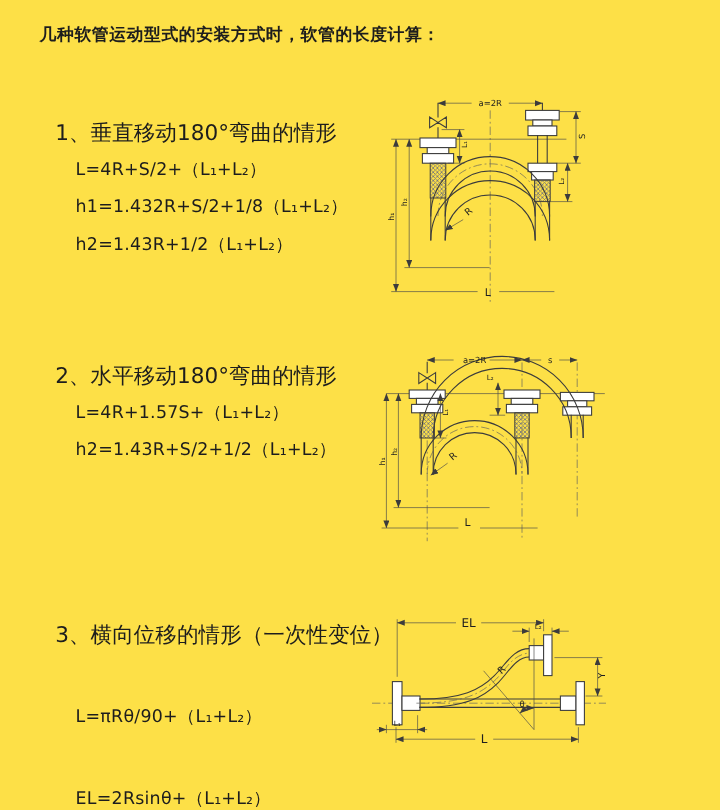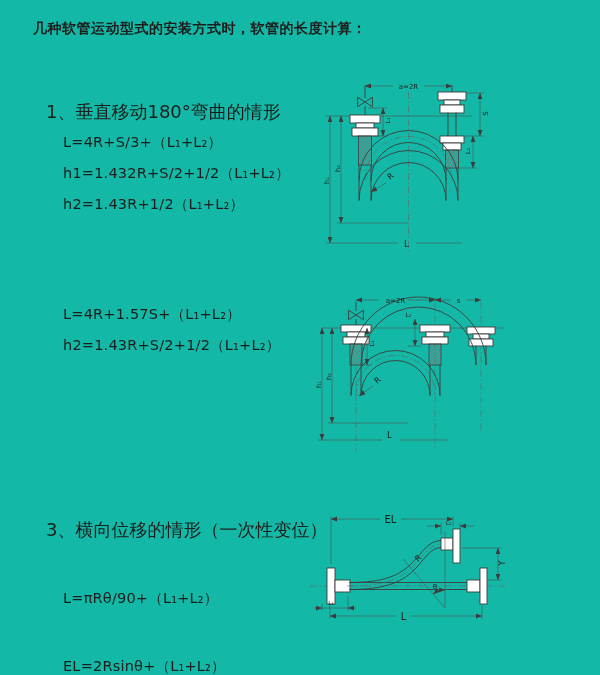--- a/index.html
+++ b/index.html
@@ -1,17 +1,17 @@
 <!DOCTYPE html>
 <html><head>
 <meta charset="utf-8">
 <style>
   html,body { margin:0; padding:0; background:#ffffff; }
   .page {
-    position:relative; width:600px; height:675px; background:#14b8a6;
+    position:relative; width:600px; height:675px; background:#fde047;
     font-family:"DejaVu Sans","Liberation Sans",sans-serif; color:#1d1d1d; overflow:hidden;
   }
   .title { position:absolute; left:33px; top:20px; font-size:14px; font-weight:600; letter-spacing:.5px; margin:0; white-space:nowrap; }
   .sec { position:absolute; left:46px; }
   .sec1 { top:102px; } .sec2 { top:304px; } .sec3 { top:520px; }
   .heading { font-size:18px; line-height:20px; margin:0 0 10px 0; white-space:nowrap; }
   .formula { font-size:14.5px; line-height:20px; margin:0 0 11px 17px; white-space:nowrap; letter-spacing:.2px; }
   .sec3 .formula { margin-bottom:8px;margin-top:48px; }
   svg.diag { position:absolute; }
   #d1 { left:312px; top:70px; }
@@ -25,26 +25,27 @@
 </style>
 </head>
 <body>
 
 <div class="page">
 
   <h1 class="title">几种软管运动型式的安装方式时，软管的长度计算：</h1>
 
   <section class="sec sec1">
     <div class="heading">1、垂直移动180°弯曲的情形</div>
-    <div class="formula">L=4R+S/3+（L₁+L₂）</div>
-    <div class="formula">h1=1.432R+S/2+1/2（L₁+L₂）</div>
+    <div class="formula">L=4R+S/2+（L₁+L₂）</div>
+    <div class="formula">h1=1.432R+S/2+1/8（L₁+L₂）</div>
     <div class="formula">h2=1.43R+1/2（L₁+L₂）</div>
   </section>
 
   <section class="sec sec2">
+    <div class="heading">2、水平移动180°弯曲的情形</div>
     <div class="formula">L=4R+1.57S+（L₁+L₂）</div>
     <div class="formula">h2=1.43R+S/2+1/2（L₁+L₂）</div>
   </section>
 
   <section class="sec sec3">
     <div class="heading">3、横向位移的情形（一次性变位）</div>
     <div class="formula">L=πRθ/90+（L₁+L₂）</div>
     <div class="formula">EL=2Rsinθ+（L₁+L₂）</div>
   </section>
 

